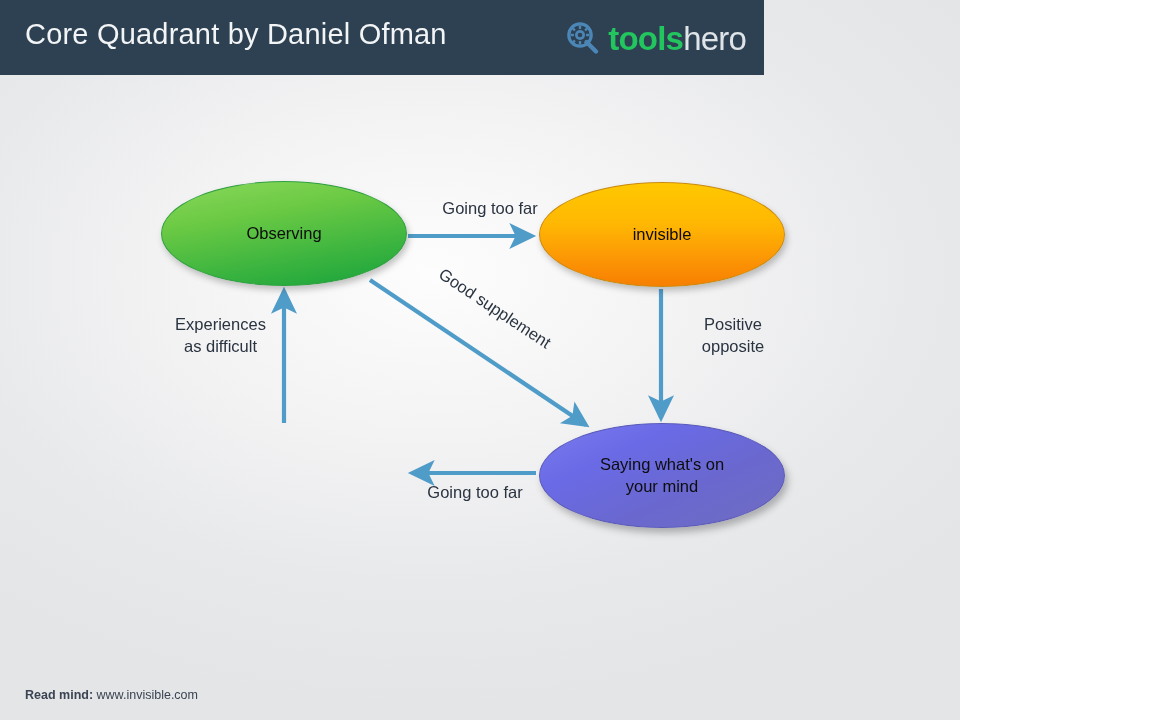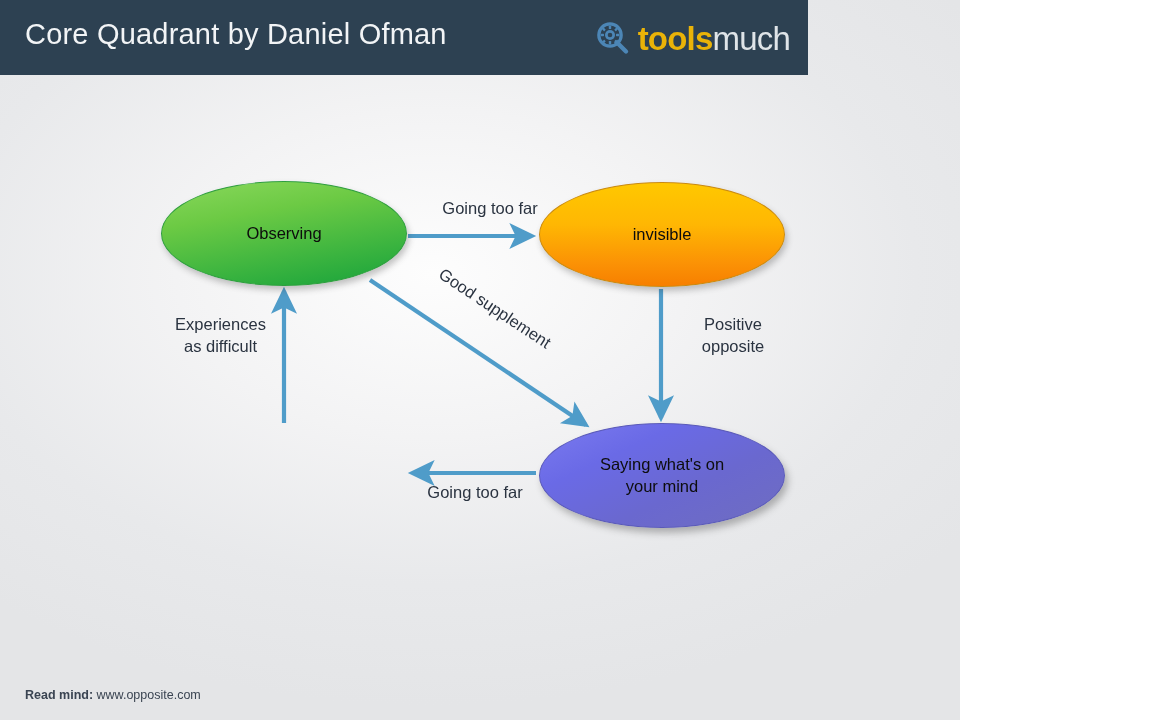--- a/index.html
+++ b/index.html
@@ -26,21 +26,20 @@
   }
 
   
   #header {
     position: absolute;
     left: 0;
     top: 0;
     width: 764px;
     height: 75px;
     background: #2d4152;
-    padding-left: 44px;
   }
   #header-title {
     position: absolute;
     left: 25px;
     top: 18px;
     font-size: 29px;
     color: #f2f4f6;
     font-family: "Liberation Sans", sans-serif;
     font-weight: 400;
     letter-spacing: 0.2px;
@@ -62,21 +61,21 @@
     flex: 0 0 auto;
   }
   #logo-text {
     font-size: 33px;
     line-height: 33px;
     letter-spacing: -0.8px;
     white-space: nowrap;
   }
   .logo-tools {
     font-weight: bold;
-    color: #eab308;
+    color: #22c55e;
   }
   .logo-hero {
     font-weight: 400;
     color: #dfe4e8;
   }
 
   
   #diagram {
     position: absolute;
     left: 0;
@@ -226,21 +225,21 @@
             <rect x="5.6" y="13.8" width="3.4" height="2.4" rx="0.6"></rect>
             <rect x="21.0" y="13.8" width="3.4" height="2.4" rx="0.6"></rect>
             <rect x="7.6" y="7.6" width="2.4" height="3.4" rx="0.6" transform="rotate(-45 8.8 9.3)"></rect>
             <rect x="20.0" y="20.0" width="2.4" height="3.4" rx="0.6" transform="rotate(-45 21.2 21.7)"></rect>
             <rect x="20.0" y="7.6" width="2.4" height="3.4" rx="0.6" transform="rotate(45 21.2 9.3)"></rect>
             <rect x="7.6" y="20.0" width="2.4" height="3.4" rx="0.6" transform="rotate(45 8.8 21.7)"></rect>
           </g>
           <circle cx="15" cy="15" r="2.3" fill="#2d4152"></circle>
         </svg>
       </span>
-      <span id="logo-text"><span class="logo-tools">tools</span><span class="logo-hero">much</span></span>
+      <span id="logo-text"><span class="logo-tools">tools</span><span class="logo-hero">hero</span></span>
     </div>
   </div>
 
   <div id="diagram">
 
     <svg id="arrow-layer" viewBox="0 0 960 600">
       <defs>
         <marker id="ah" markerWidth="7" markerHeight="7" refX="5.4" refY="3.5" orient="auto">
           <path d="M0,0.4 L6.4,3.5 L0,6.6 L1.5,3.5 Z" fill="#4f9cc9"></path>
         </marker>
@@ -286,16 +285,16 @@
 opposite</div>
     <div class="edge-label" id="label-bottom-going">Going too far</div>
     <div class="edge-label" id="label-experiences">Experiences
 as difficult</div>
     <div class="edge-label" id="label-diagonal">Good supplement</div>
 
   </div>
 
   <div id="footer">
     <span id="footer-label">Read mind:</span>
-    <span id="footer-url">www.opposite.com</span>
+    <span id="footer-url">www.invisible.com</span>
   </div>
 
 </div>
 
 </body></html>

